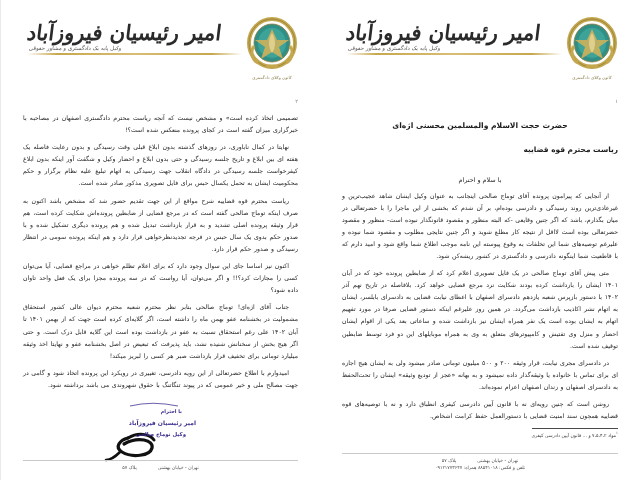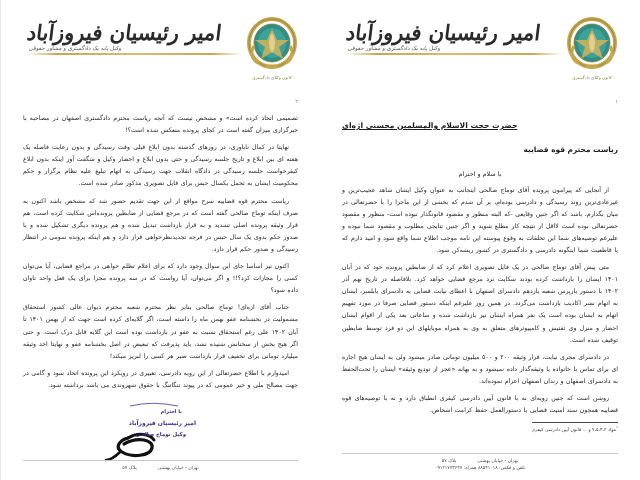--- a/index.html
+++ b/index.html
@@ -98,41 +98,40 @@
   .corner-mark{
     font-size:5px;
     color:#7a7a7a;
     height:8px;
     text-align:right;
     direction:rtl;
     padding-top:2px;
   }
   
   .addressee{
-    text-align:left;
+    text-align:center;
     font-size:7.6px;
     font-weight:bold;
     color:#1c1c1c;
     letter-spacing:.1px;
     margin-top:14px;
     line-height:1.5;
-    text-decoration:underline;
   }
   .addressee2{
     font-size:7.4px;
     font-weight:bold;
     color:#1c1c1c;
     margin-top:13px;
     line-height:1.5;
   }
   .salutation{
     text-align:center;
     font-size:6.4px;
     color:#232323;
-    margin-top:14px;
+    margin-top:20px;
     letter-spacing:.1px;
   }
   
   .body{
     margin-top:6px;
     direction:rtl;
   }
   .body p{
     margin:0 0 5px 0;
     font-size:6.2px;

